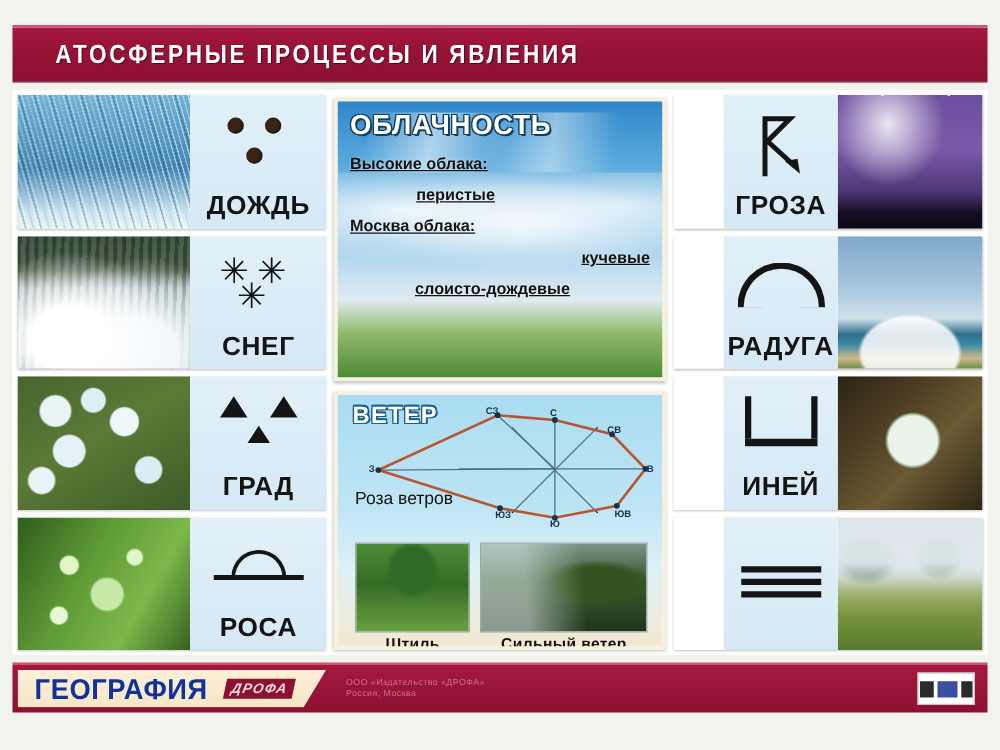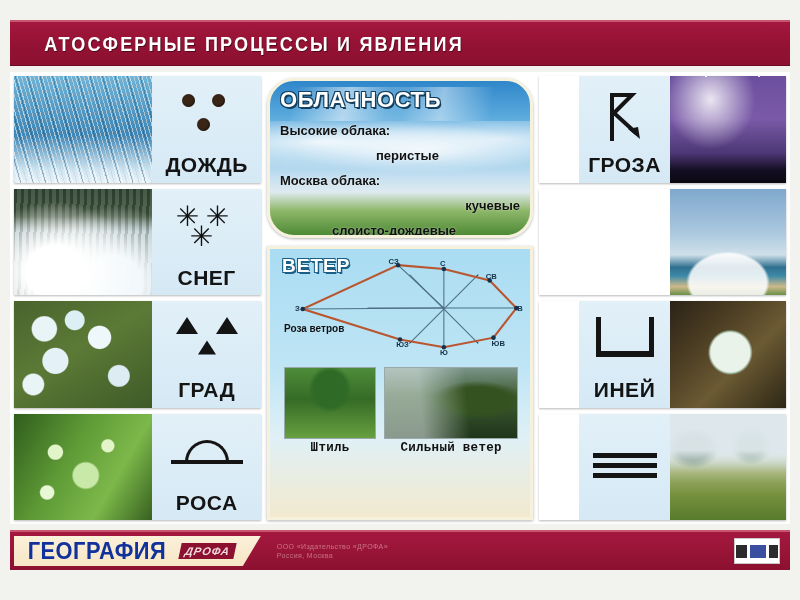--- a/index.html
+++ b/index.html
@@ -154,25 +154,24 @@
 
   
   .panel {
     position: relative;
     border: 3px solid #f6f1dc;
     box-shadow: 0 1px 3px rgba(0,0,0,.3);
     overflow: hidden;
   }
   
   .p-clouds {
-    height: 160px;
+    height: 227px;
     background:
       linear-gradient(180deg,#2f86c9 0%, #58a8dc 22%, #8fc7e8 45%, #c3dff0 62%, #dfeaf0 72%, #8fb86a 84%, #4e8a35 100%);
     padding: 6px 10px;
-    border-radius: 27px;
   }
   .p-clouds::before {
     content:""; position:absolute; left:0; right:0; top: 26%;
     height: 34%;
     background:
       radial-gradient(ellipse at 20% 40%, rgba(255,255,255,.85), rgba(255,255,255,0) 62%),
       radial-gradient(ellipse at 58% 55%, rgba(255,255,255,.75), rgba(255,255,255,0) 60%),
       radial-gradient(ellipse at 88% 35%, rgba(255,255,255,.7), rgba(255,255,255,0) 60%);
   }
   .p-clouds::after {
@@ -186,43 +185,44 @@
     position: relative; z-index: 3;
     color: #ffffff; font-size: 22px; font-weight: bold;
     letter-spacing: .6px;
     text-shadow: 1.5px 1.5px 0 #13405f, -1px -1px 0 #13405f, 1px -1px 0 #13405f, -1px 1px 0 #13405f;
   }
   .cl-line {
     position: relative; z-index: 3;
     color: #111; font-weight: bold; font-size: 13px;
     margin-top: 10px;
     text-shadow: 0 0 2px rgba(255,255,255,.6);
-  }
-  .cl-line.ind1 { margin-left: 96px; }
+    text-decoration: underline;
+  }
+  .cl-line.ind1 { margin-left: 53px; }
   .cl-line.ind2 { margin-left: 70px; text-align: right; }
   .cl-line.ind3 { margin-left: 52px; }
 
   
   .p-wind {
     flex: 1;
     background: linear-gradient(180deg,#a9dcf2 0%, #bfe5f5 45%, #dff0f6 70%, #f2e9cf 100%);
     padding: 4px 6px 2px 6px;
     display: flex; flex-direction: column;
   }
   .wind-title {
     position: absolute; left: 12px; top: 6px; z-index: 5;
     color: #ffffff; font-size: 19px; font-weight: bold; letter-spacing: 1px;
     text-shadow: 1.5px 1.5px 0 #1c5f86, -1px -1px 0 #1c5f86, 1px -1px 0 #1c5f86, -1px 1px 0 #1c5f86;
   }
   .rose-wrap { position: relative; height: 114px; }
   .rose-label {
     position: absolute; left: 8px; top: 70px; z-index: 5;
-    font-size: 10px; font-weight: bold; color:#111;
-  }
-  .wind-photos { display: flex; gap: 8px; padding: 0 6px 0 8px; font-family: Liberation Mono, monospace; }
+    font-size: 14px; font-weight: normal; color:#111;
+  }
+  .wind-photos { display: flex; gap: 8px; padding: 0 6px 0 8px; }
   .wp { flex: 1; display: flex; flex-direction: column; align-items: center; }
   .wp.wide { flex: 1.45; }
   .wp-img { width: 100%; height: 72px; border: 1px solid #9aa; overflow:hidden; position:relative; }
   .wp-cap { font-size: 12.5px; font-weight: bold; color:#111; margin-top: 2px; letter-spacing:.3px;}
 
   
   .ph-rain {
     position:absolute; inset:0;
     background:
       repeating-linear-gradient(74deg, rgba(255,255,255,.55) 0 1px, rgba(255,255,255,0) 1px 4px),
@@ -501,20 +501,26 @@
             </svg>
           </div>
           <div class="sym-label">ГРОЗА</div>
         </div>
       </div>
 
       <div class="card rev">
         <div class="photo">
             <div class="ph-rainbow"></div>
           </div>
+        <div class="sym">
+          <div class="sym-glyph">
+            <span class="g-arc"></span>
+          </div>
+          <div class="sym-label">РАДУГА</div>
+        </div>
       </div>
 
       <div class="card rev">
         <div class="photo">
             <div class="ph-frost"></div>
           </div>
         <div class="sym">
           <div class="sym-glyph">
             <span class="g-frost">
                 <span class="lt"></span>

